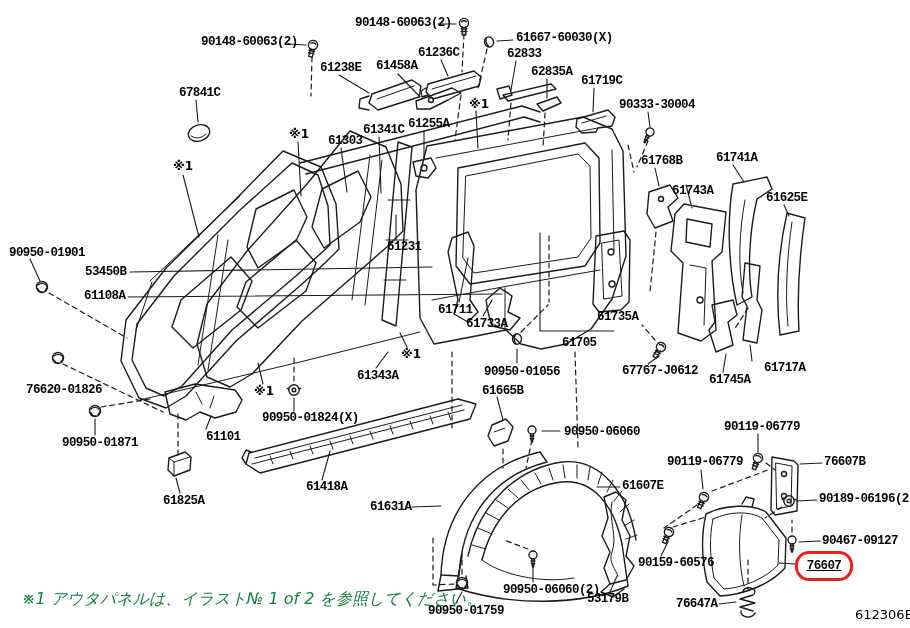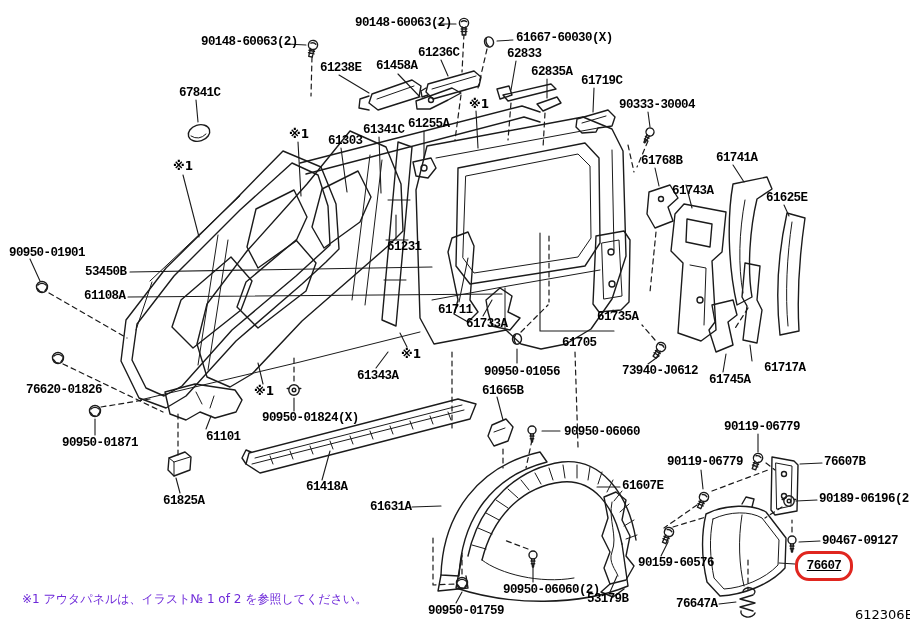--- a/index.html
+++ b/index.html
@@ -9,22 +9,22 @@
   #art path,#art line,#art circle,#art ellipse,#art polyline,#art rect{
      fill:none;stroke:#1b1b1b;stroke-width:1.4;stroke-linecap:round;stroke-linejoin:round;}
   #art .dash{stroke-dasharray:5 4;stroke-width:1.2;}
   #art .lead{stroke-width:1.1;}
   #art .thin{stroke-width:1;}
   .part-label{position:absolute;white-space:nowrap;color:#000;
       font-family:"Liberation Mono","DejaVu Sans Mono",monospace;
       font-weight:700;font-size:12.5px;letter-spacing:-0.6px;line-height:13px;cursor:pointer;}
   .ref-marker{position:absolute;white-space:nowrap;color:#000;
       font-family:"DejaVu Sans",sans-serif;font-weight:700;font-size:12px;line-height:12px;}
-  .note{position:absolute;left:22px;top:592px;color:#6d28d9;
-      font-family:"DejaVu Sans",sans-serif;font-size:12px;line-height:14px;}
+  .note{position:absolute;left:22px;top:592px;color:#15803d;
+      font-family:"DejaVu Sans",sans-serif;font-size:16px;line-height:14px;font-style:italic;}
   .diagram-code{position:absolute;left:855px;top:607px;color:#000;
       font-family:"DejaVu Sans",sans-serif;font-size:13px;}
   .highlight-oval{position:absolute;left:795px;top:551px;width:52px;height:24px;
       border:3.2px solid #e0261f;border-radius:14px;display:flex;align-items:center;
       justify-content:center;background:#fff;cursor:pointer;}
   .highlight-oval .part-label{position:static;text-decoration:underline;}
 </style>
 </head>
 <body>
 
@@ -268,21 +268,21 @@
 <div class="part-label" style="left:9px;top:247px">90950-01901</div>
 <div class="part-label" style="left:85px;top:266px">53450B</div>
 <div class="part-label" style="left:84px;top:290px">61108A</div>
 <div class="part-label" style="left:387px;top:241px">61231</div>
 <div class="part-label" style="left:26px;top:384px">76620-01826</div>
 <div class="part-label" style="left:438px;top:304px">61711</div>
 <div class="part-label" style="left:466px;top:318px">61733A</div>
 <div class="part-label" style="left:597px;top:311px">61735A</div>
 <div class="part-label" style="left:562px;top:337px">61705</div>
 <div class="part-label" style="left:484px;top:366px">90950-01056</div>
-<div class="part-label" style="left:622px;top:365px">73940-J0612</div>
+<div class="part-label" style="left:622px;top:365px">67767-J0612</div>
 <div class="part-label" style="left:709px;top:374px">61745A</div>
 <div class="part-label" style="left:764px;top:362px">61717A</div>
 <div class="part-label" style="left:357px;top:370px">61343A</div>
 <div class="part-label" style="left:62px;top:437px">90950-01871</div>
 <div class="part-label" style="left:206px;top:431px">61101</div>
 <div class="part-label" style="left:262px;top:412px">90950-01824(X)</div>
 <div class="part-label" style="left:163px;top:495px">61825A</div>
 <div class="part-label" style="left:306px;top:481px">61418A</div>
 <div class="part-label" style="left:482px;top:385px">61665B</div>
 <div class="part-label" style="left:564px;top:426px">90950-06060</div>

